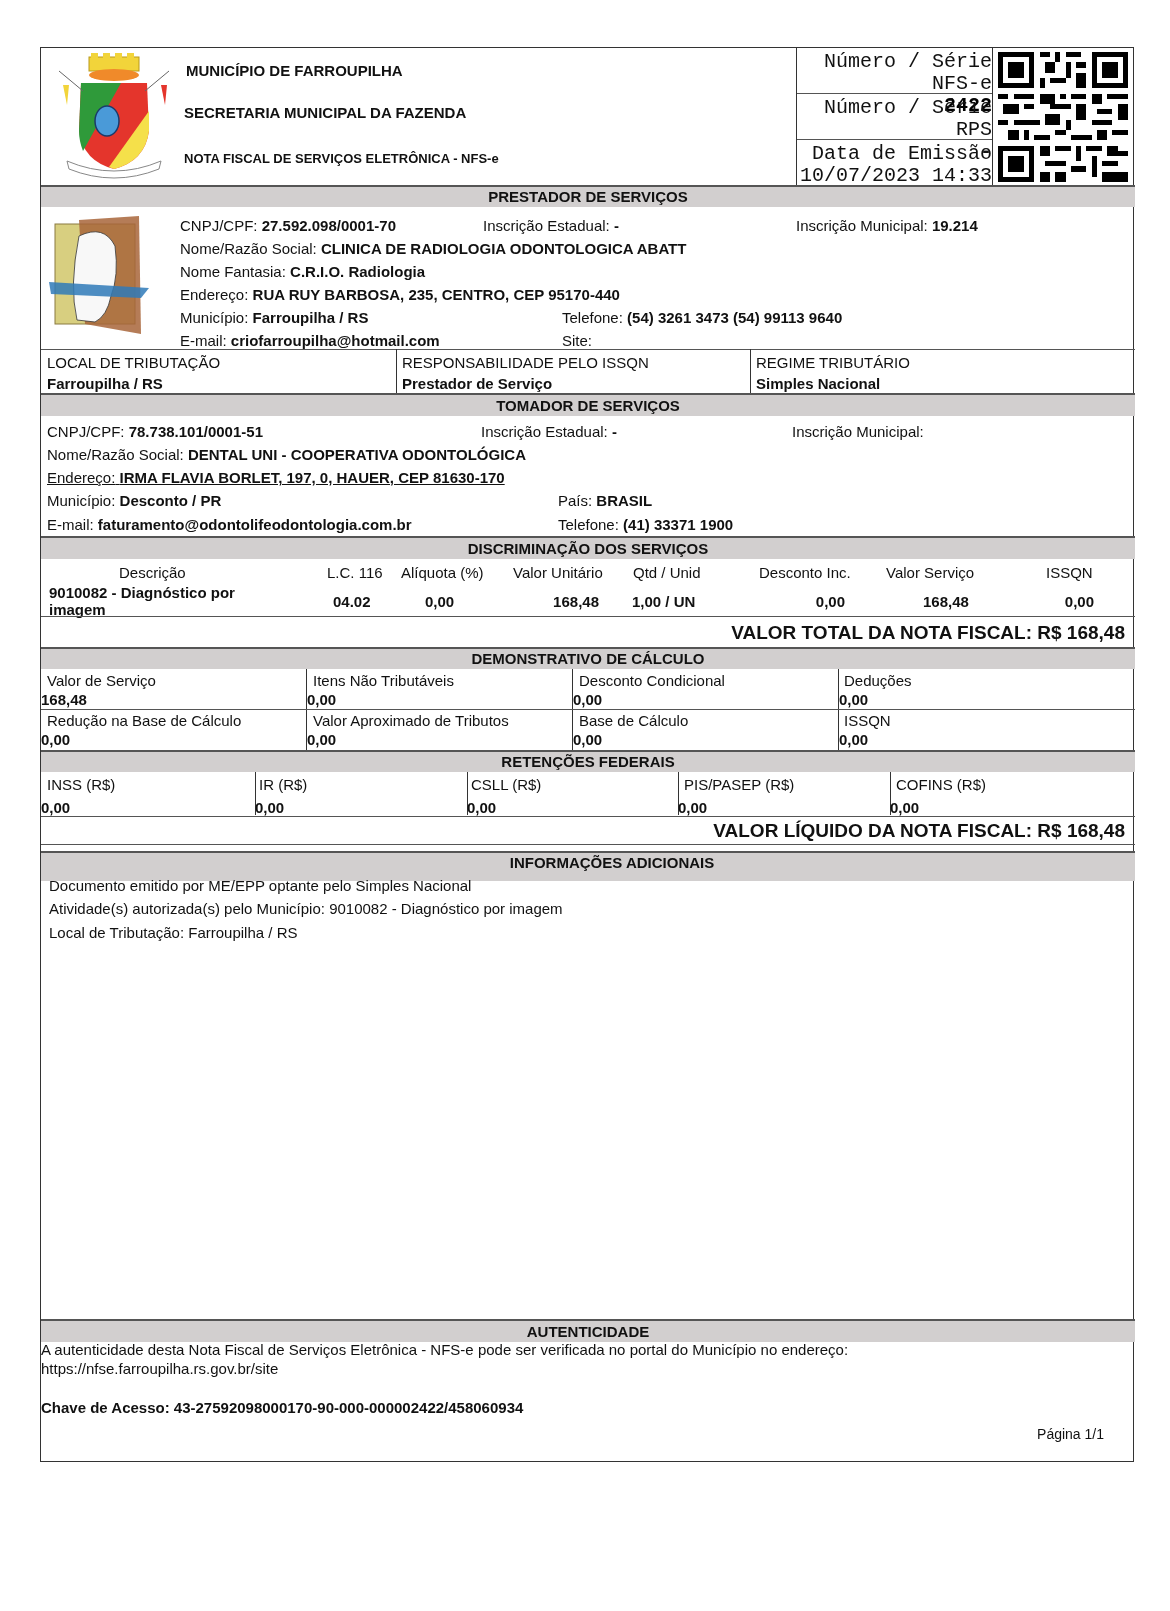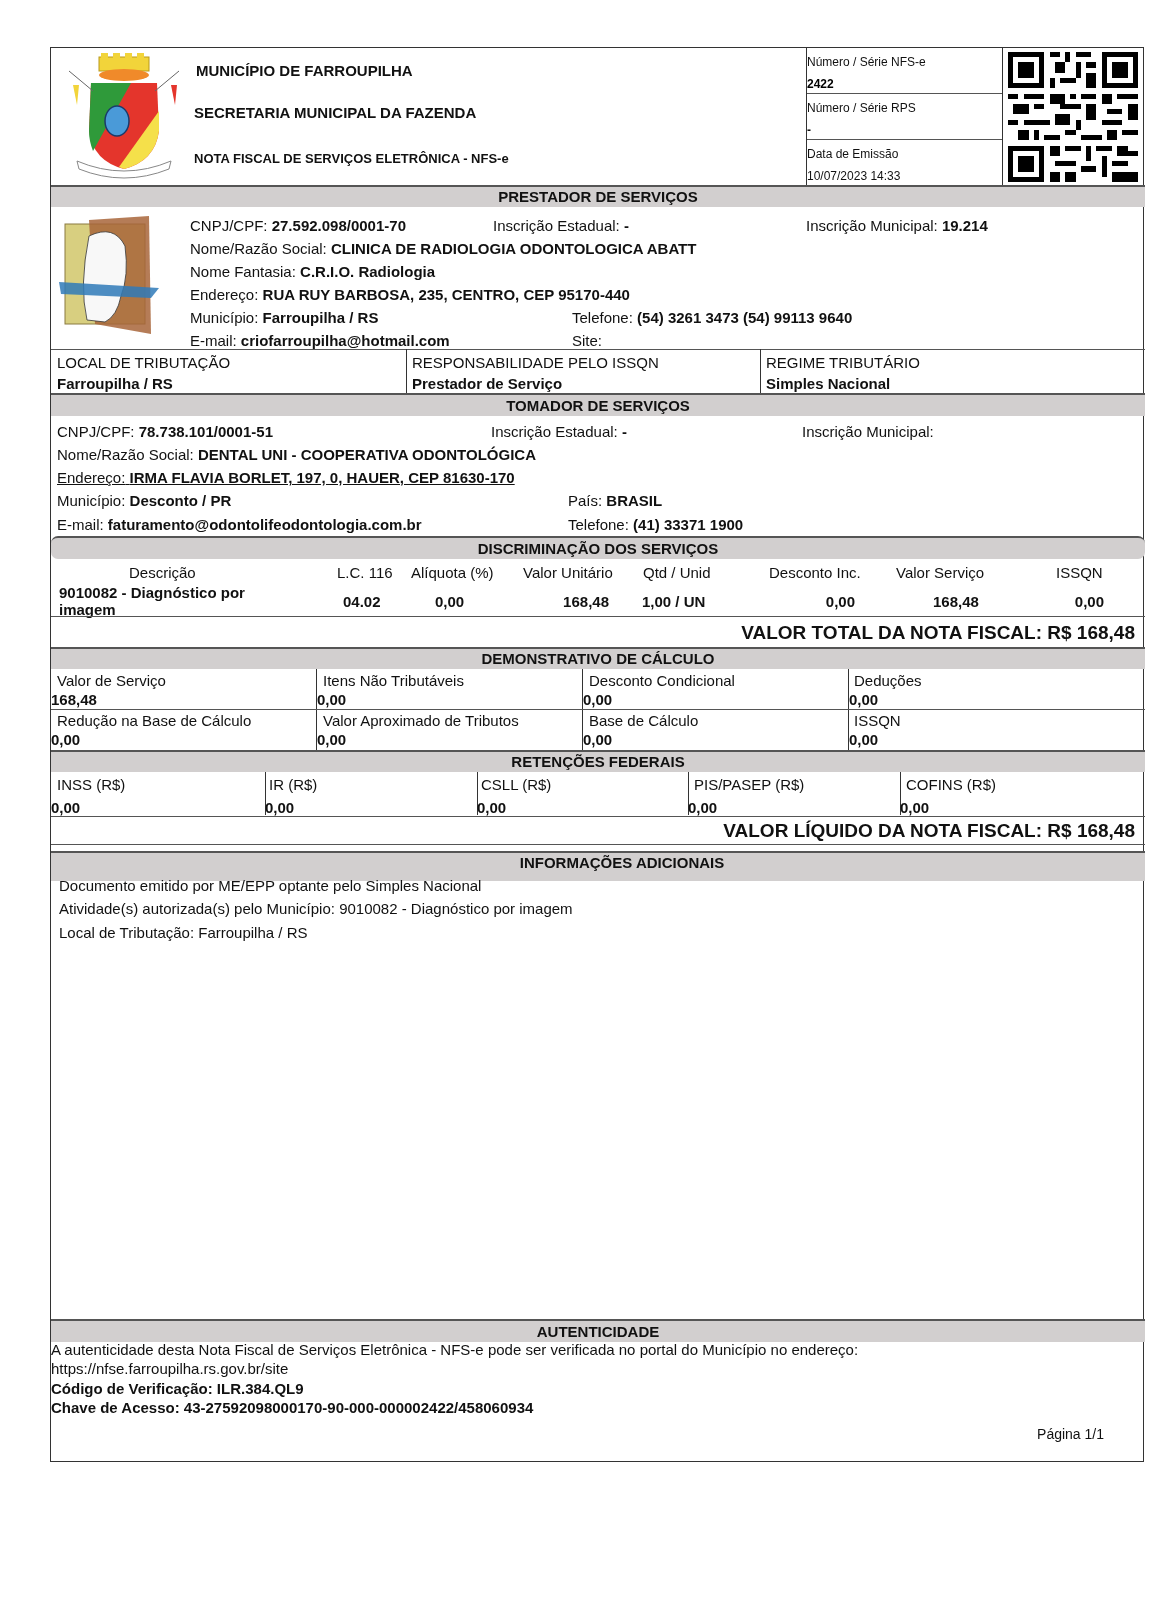--- a/index.html
+++ b/index.html
@@ -1,27 +1,27 @@
 <!DOCTYPE html>
 <html><head>
 <meta charset="utf-8">
 <style>
   * { box-sizing: border-box; margin: 0; padding: 0; }
   html, body { width: 1170px; height: 1611px; background: #ffffff; }
   body { font-family: "Liberation Sans", sans-serif; color: #111; font-size: 15px; position: relative; overflow: hidden; }
 
-  .page { position: absolute; left: 40px; top: 47px; width: 1094px; height: 1415px; border: 1.5px solid #333; border-right: 1.5px solid #333; margin-left: 10px; }
+  .page { position: absolute; left: 40px; top: 47px; width: 1094px; height: 1415px; border: 1.5px solid #333; border-right: 1.5px solid #333; }
 
   
   .hdr { position: absolute; left: 0; top: 0; width: 1094px; height: 139px; }
   .crest { position: absolute; left: 8px; top: 3px; width: 130px; height: 132px; }
   .hdr-line1 { position: absolute; left: 145px; top: 14px; font-weight: bold; font-size: 15px; }
   .hdr-line2 { position: absolute; left: 143px; top: 56px; font-weight: bold; font-size: 15px; }
   .hdr-title { position: absolute; left: 143px; top: 103px; font-weight: bold; font-size: 13px; }
-  .hdr-box { position: absolute; left: 755px; top: 0; width: 197px; height: 139px; border-left: 1.5px solid #333; border-right: 1.5px solid #333; text-align: left; font-size: 12px; }
+  .hdr-box { position: absolute; left: 755px; top: 0; width: 197px; height: 139px; border-left: 1.5px solid #333; border-right: 1.5px solid #333; text-align: right; font-size: 20px; font-family: Liberation Mono, monospace; }
   .hdr-box .cell { height: 46px; border-bottom: 1.5px solid #555; padding-top: 3px; line-height: 22px; }
   .hdr-box .cell:last-child { border-bottom: none; }
   .red { color: #000000; font-weight: bold; }
   .qr { position: absolute; left: 957px; top: 3px; width: 130px; height: 132px; }
 
   .bar { position: absolute; left: 0; width: 1094px; background: #d2cfcf; border-top: 2px solid #555; text-align: center; font-weight: bold; font-size: 15px; }
 
   .abs { position: absolute; white-space: nowrap; }
   .b { font-weight: bold; }
   .hline { position: absolute; left: 0; width: 1094px; border-top: 1.5px solid #555; }
@@ -112,21 +112,21 @@
   <div class="abs" style="left:6px;top:375px;"><span>CNPJ/CPF:</span> <span class="b">78.738.101/0001-51</span></div>
   <div class="abs" style="left:440px;top:375px;"><span>Inscrição Estadual:</span> <span class="b">-</span></div>
   <div class="abs" style="left:751px;top:375px;"><span>Inscrição Municipal:</span> <span class="b"></span></div>
   <div class="abs" style="left:6px;top:398px;"><span>Nome/Razão Social:</span> <span class="b">DENTAL UNI - COOPERATIVA ODONTOLÓGICA</span></div>
   <div class="abs" style="left:6px;top:421px;text-decoration:underline;"><span>Endereço:</span> <span class="b">IRMA FLAVIA BORLET, 197, 0, HAUER, CEP 81630-170</span></div>
   <div class="abs" style="left:6px;top:444px;"><span>Município:</span> <span class="b">Desconto / PR</span></div>
   <div class="abs" style="left:517px;top:444px;"><span>País:</span> <span class="b">BRASIL</span></div>
   <div class="abs" style="left:6px;top:468px;"><span>E-mail:</span> <span class="b">faturamento@odontolifeodontologia.com.br</span></div>
   <div class="abs" style="left:517px;top:468px;"><span>Telefone:</span> <span class="b">(41) 33371 1900</span></div>
 
-  <div class="bar" style="top:488px;height:23px;line-height:21px;border-radius:7px;">DISCRIMINAÇÃO DOS SERVIÇOS</div>
+  <div class="bar" style="top:488px;height:23px;line-height:21px;">DISCRIMINAÇÃO DOS SERVIÇOS</div>
   <div class="abs c" style="left:78px;top:516px;width:120px;">Descrição</div>
   <div class="abs" style="left:286px;top:516px;">L.C. 116</div>
   <div class="abs" style="left:360px;top:516px;">Alíquota (%)</div>
   <div class="abs" style="left:472px;top:516px;">Valor Unitário</div>
   <div class="abs" style="left:592px;top:516px;">Qtd / Unid</div>
   <div class="abs" style="left:718px;top:516px;">Desconto Inc.</div>
   <div class="abs" style="left:845px;top:516px;">Valor Serviço</div>
   <div class="abs" style="left:1005px;top:516px;">ISSQN</div>
 
   <div>
@@ -192,17 +192,16 @@
   <div class="hline" style="top:796px;"></div>
 
   <div class="bar" style="top:803px;height:30px;line-height:20px;padding-left:48px;">INFORMAÇÕES ADICIONAIS</div>
   <div class="abs" style="left:8px;top:829px;">Documento emitido por ME/EPP optante pelo Simples Nacional</div>
   <div class="abs" style="left:8px;top:852px;">Atividade(s) autorizada(s) pelo Município: 9010082 - Diagnóstico por imagem</div>
   <div class="abs" style="left:8px;top:876px;">Local de Tributação: Farroupilha / RS</div>
 
   <div class="bar" style="top:1271px;height:23px;line-height:21px;">AUTENTICIDADE</div>
   <div class="abs c" style="left:0;top:1293px;width:1094px;">A autenticidade desta Nota Fiscal de Serviços Eletrônica - NFS-e pode ser verificada no portal do Município no endereço:</div>
   <div class="abs c" style="left:0;top:1312px;width:1094px;">https://nfse.farroupilha.rs.gov.br/site</div>
-  <div class="abs c b" style="left:0;top:1332px;width:1094px;">Código de Verificação: ILR.384.QL9</div>
   <div class="abs c b" style="left:0;top:1351px;width:1094px;">Chave de Acesso: 43-27592098000170-90-000-000002422/458060934</div>
 </div>
 
 <div class="abs" style="right:66px;top:1426px;font-size:14px;">Página 1/1</div>
 
 </body></html>

